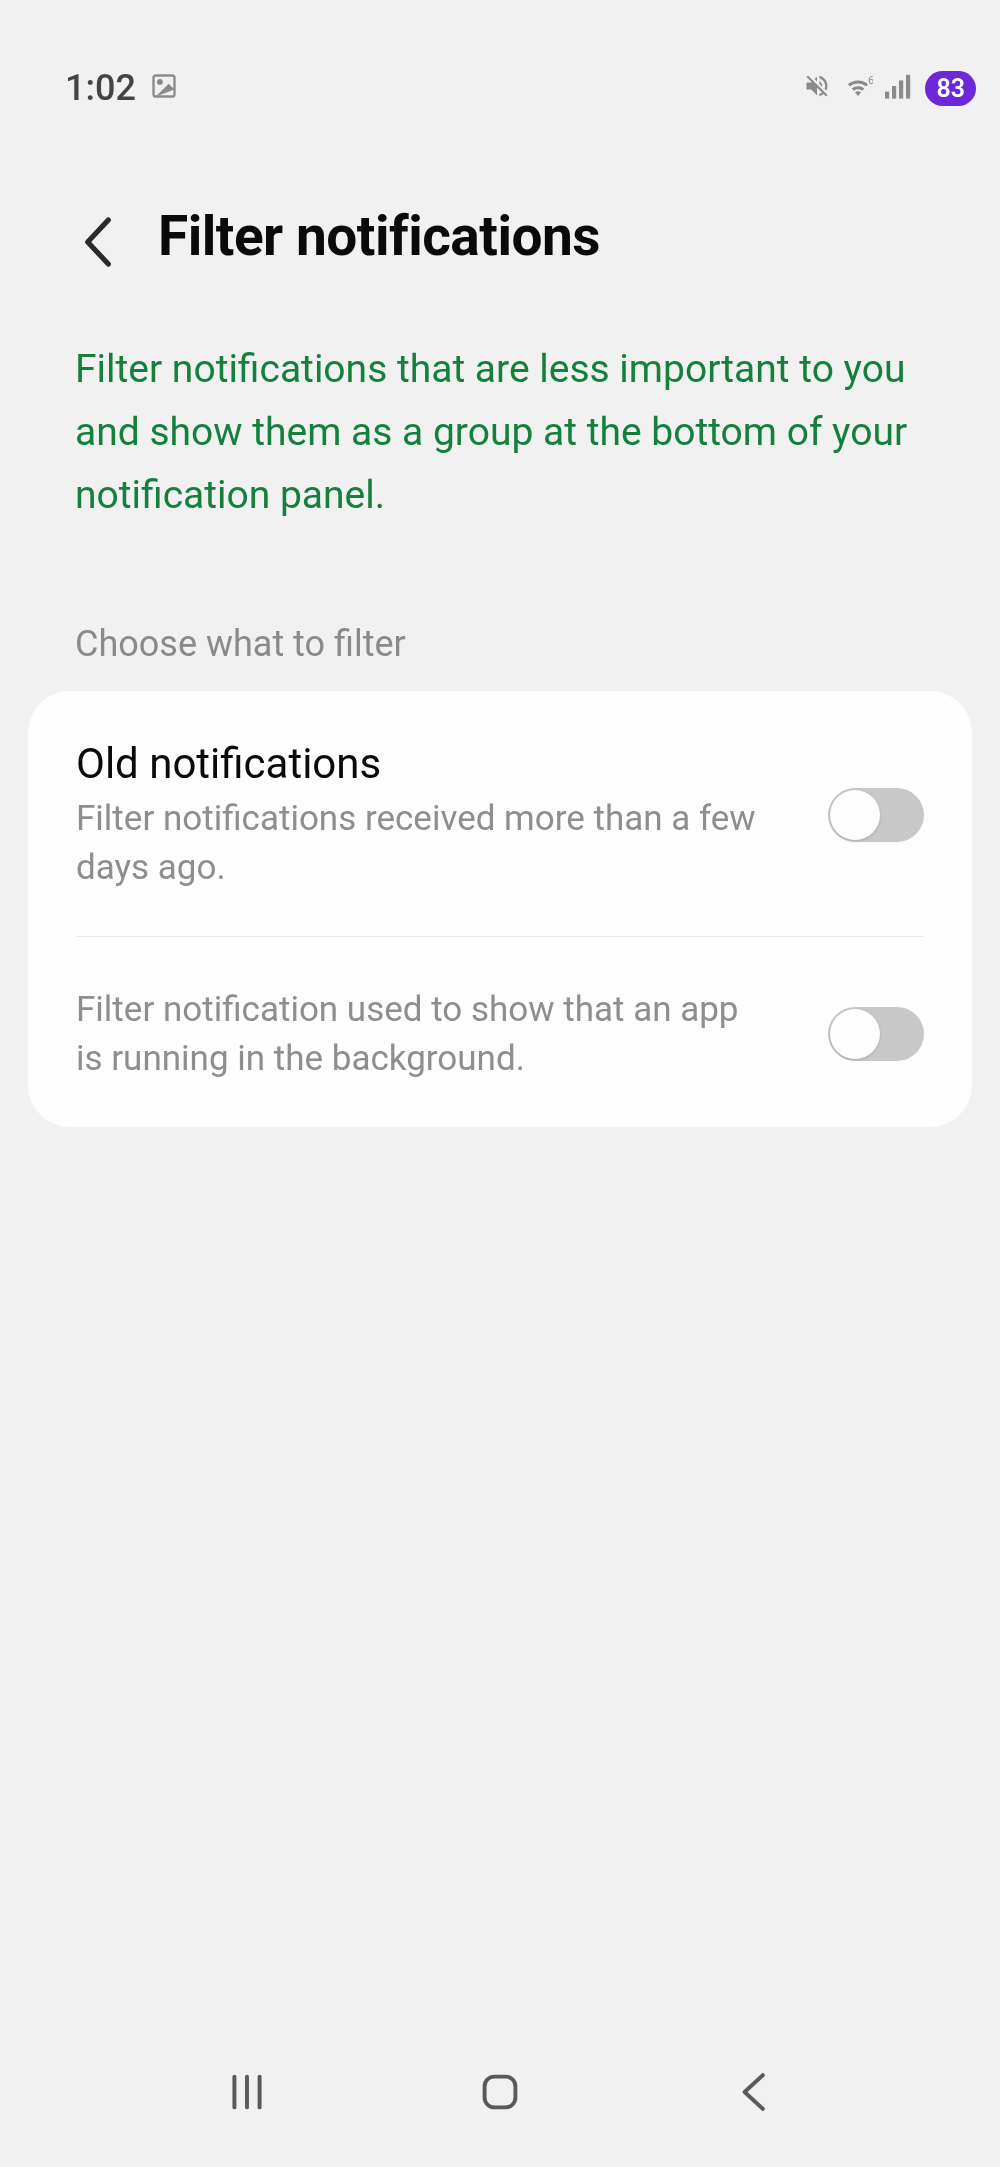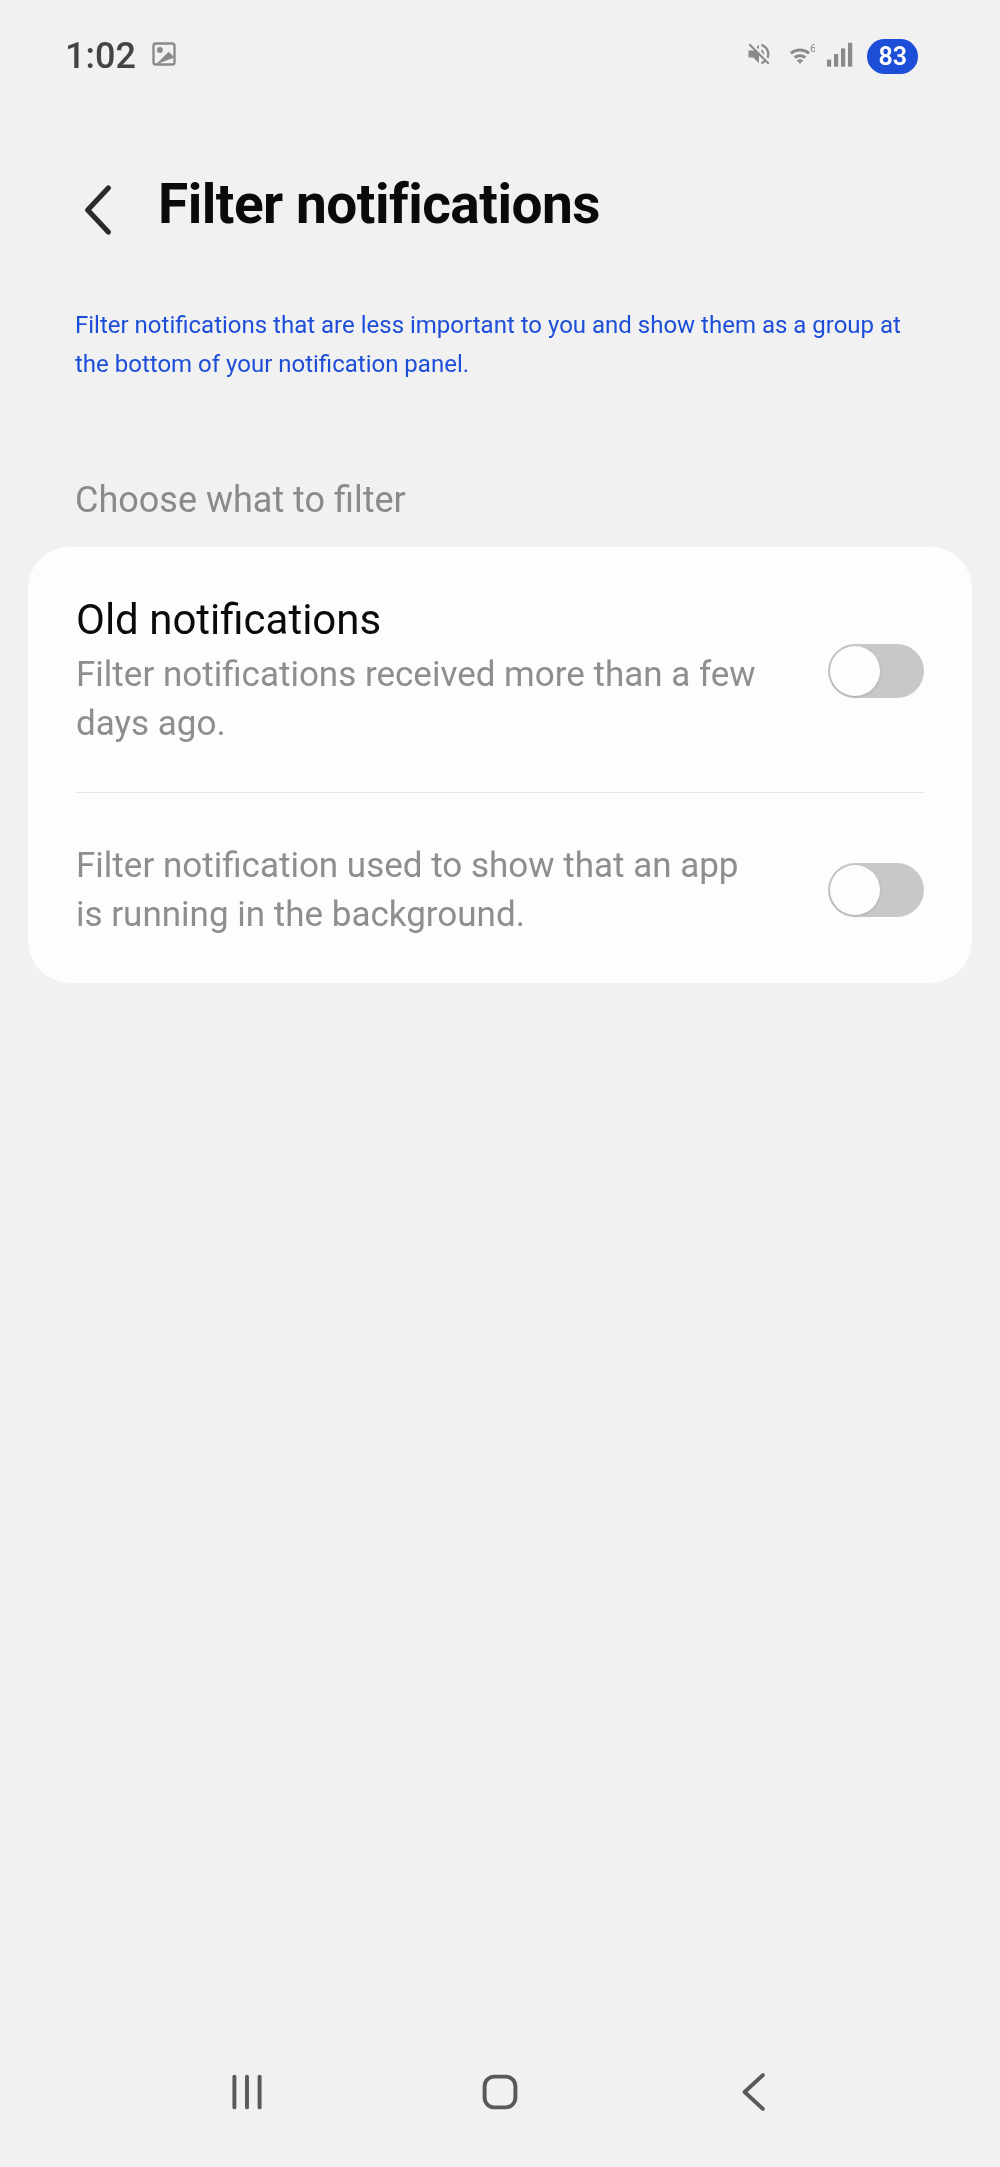--- a/index.html
+++ b/index.html
@@ -13,39 +13,40 @@
       height: 2167px;
       background: #f1f1f1;
       font-family: -apple-system, BlinkMacSystemFont, 'Segoe UI', Roboto, sans-serif;
       overflow: hidden;
       position: relative;
     }
     .status-bar {
       display: flex;
       justify-content: space-between;
       align-items: center;
-      padding: 35px 82px 35px 65px;
+      padding: 35px 24px 35px 65px;
+      margin-top: 32px;
     }
     .status-left {
       display: flex;
       align-items: center;
       gap: 14px;
     }
     .status-time {
       font-size: 36px;
       font-weight: 500;
       color: #444;
     }
     .status-right {
       display: flex;
       align-items: center;
       gap: 12px;
     }
     .battery-pill {
-      background: #1d4ed8;
+      background: #6d28d9;
       color: #fff;
       font-size: 25px;
       font-weight: 600;
       padding: 3px 11px;
       border-radius: 18px;
     }
     .header {
       display: flex;
       align-items: flex-end;
       padding: 60px 70px 30px 80px;
@@ -59,23 +60,23 @@
       justify-content: center;
     }
     .page-title {
       font-size: 55px;
       font-weight: 700;
       color: #0a0a0a;
       letter-spacing: -0.5px;
     }
     .description {
       padding: 40px 75px 0 75px;
-      font-size: 24px;
+      font-size: 39px;
       line-height: 1.62;
-      color: #1d4ed8;
+      color: #15803d;
     }
     .section-header {
       padding: 95px 75px 26px 75px;
       font-size: 36px;
       color: #8a8a8a;
       font-weight: 400;
     }
     .card {
       background: #fdfdfd;
       border-radius: 42px;

